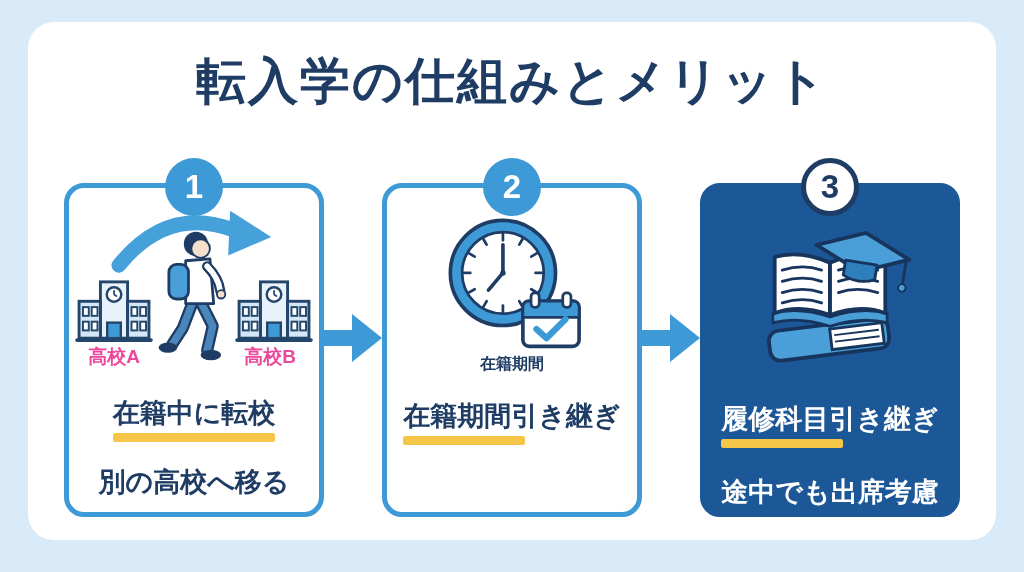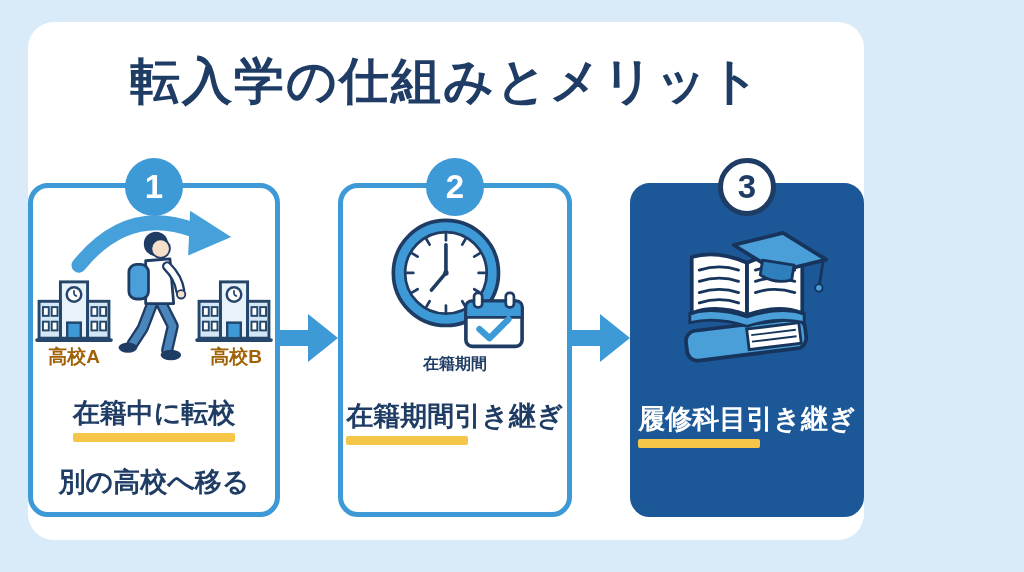--- a/index.html
+++ b/index.html
@@ -3,21 +3,21 @@
 <meta charset="utf-8">
 <style>
   html,body{margin:0;padding:0;}
   body{
     width:1024px;height:572px;
     background:#d9ebf8;
     font-family:"Liberation Sans","DejaVu Sans",sans-serif;
     position:relative;overflow:hidden;
   }
   .canvas{
-    position:absolute;left:28px;top:22px;width:836px;height:518px;
+    position:absolute;left:28px;top:22px;width:968px;height:518px;
     background:#ffffff;border-radius:26px;
   }
   .main-title{
     position:absolute;top:26px;left:0;width:100%;
     margin:0;text-align:center;
     font-size:50px;font-weight:800;letter-spacing:2px;
     color:#1e3c64;white-space:nowrap;
   }
   .cards-row{
     position:absolute;top:161px;left:0;width:100%;
@@ -49,24 +49,24 @@
     position:absolute;left:28px;top:0;width:0;height:0;
     border-top:24px solid transparent;border-bottom:24px solid transparent;
     border-left:30px solid #3e9ad6;
   }
   .illus{position:relative;width:242px;height:162px;margin-top:22px;flex:0 0 auto;}
   .illus .bldg{position:absolute;bottom:28px;width:78px;height:66px;}
   .illus .bldg.a{left:2px;}
   .illus .bldg.b{right:2px;}
   .school-label{
     position:absolute;bottom:2px;width:78px;text-align:center;
-    font-size:19px;font-weight:700;color:#a16207;white-space:nowrap;
+    font-size:19px;font-weight:700;color:#ec4899;white-space:nowrap;
   }
   .school-label.a{left:2px;}
-  .school-label.b{right:0;}
+  .school-label.b{right:6px;}
   .person{position:absolute;left:80px;top:16px;width:84px;height:146px;}
   .arc-arrow{position:absolute;left:38px;top:-6px;width:166px;height:70px;}
   .icon2{margin-top:26px;width:158px;height:136px;flex:0 0 auto;}
   .icon3{margin-top:38px;width:178px;height:152px;flex:0 0 auto;}
   .icon-label{margin-top:4px;font-size:16px;font-weight:700;color:#1e3c64;white-space:nowrap;}
   .title-wrap{position:relative;display:inline-block;margin-top:26px;flex:0 0 auto;}
   .card.dark .title-wrap{}
   .card-title{
     font-size:27px;font-weight:800;color:#1e3c64;
     line-height:1.15;white-space:nowrap;position:relative;z-index:1;
@@ -243,16 +243,17 @@
           <path d="M113,38 L147,38 L147,54 Q130,62 113,54 Z" fill="#2f7fbd" stroke="#16345c" stroke-width="3" stroke-linejoin="round"></path>
           <path d="M177,29 L177,54" stroke="#16345c" stroke-width="3" stroke-linecap="round"></path>
           <circle cx="177" cy="58" r="4" fill="#4b9fd9" stroke="#16345c" stroke-width="2"></circle>
         </g>
       </svg>
 
       <div class="title-wrap u-part">
         <div class="card-title">履修科目引き継ぎ</div>
         <div class="u-bar"></div>
       </div>
+      <div class="card-sub">途中でも出席考慮</div>
     </div>
 
   </div>
 </div>
 
 </body></html>

